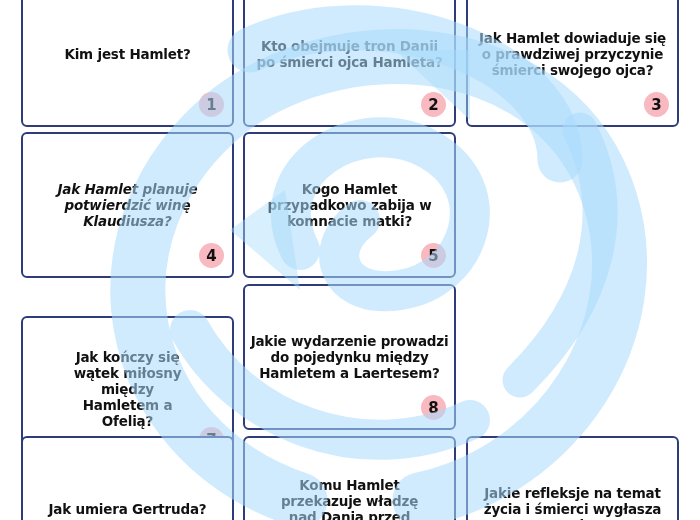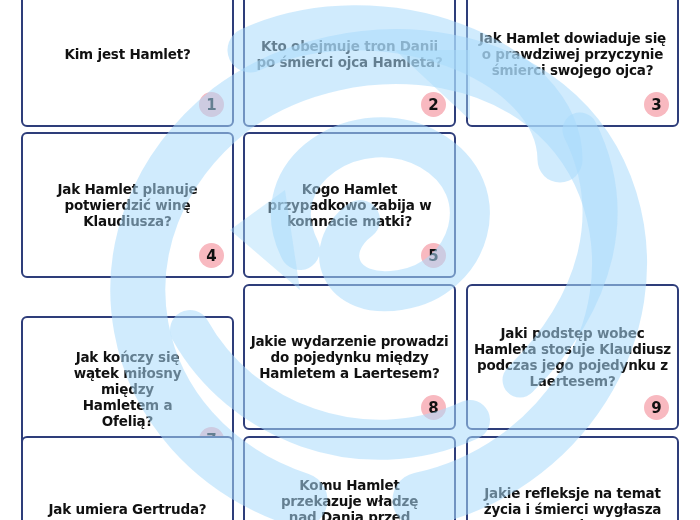--- a/index.html
+++ b/index.html
@@ -38,39 +38,35 @@
   <div class="card" style="left:243px; top:-19px;">
     <div class="q">Kto obejmuje tron Danii po śmierci ojca Hamleta?</div>
     <div class="num">2</div>
   </div>
   <div class="card" style="left:466px; top:-19px;">
     <div class="q">Jak Hamlet dowiaduje się o prawdziwej przyczynie śmierci swojego ojca?</div>
     <div class="num">3</div>
   </div>
 
   <div class="card" style="left:21px; top:132px;">
-    <div class="q" style="padding:12px 28px;">Jak Hamlet planuje potwierdzić winę Klaudiusza?</div>
+    <div class="q" style="padding:12px 28px;font-style:italic;">Jak Hamlet planuje potwierdzić winę Klaudiusza?</div>
     <div class="num">4</div>
   </div>
   <div class="card" style="left:243px; top:132px;">
     <div class="q" style="padding:4px 10px;">Kogo Hamlet przypadkowo zabija w komnacie matki?</div>
     <div class="num">5</div>
   </div>
 
   <div class="card" style="left:21px; top:284px;margin-top:32px;">
     <div class="q" style="padding:0 32px;">Jak kończy się wątek miłosny między Hamletem a Ofelią?</div>
     <div class="num">7</div>
   </div>
   <div class="card" style="left:243px; top:284px;border-radius:6px;">
     <div class="q" style="left:2px; right:2px;">Jakie wydarzenie prowadzi do pojedynku między Hamletem a Laertesem?</div>
     <div class="num">8</div>
-  </div>
-  <div class="card" style="left:466px; top:284px;">
-    <div class="q" style="left:2px; right:2px;">Jaki podstęp wobec Hamleta stosuje Klaudiusz podczas jego pojedynku z Laertesem?</div>
-    <div class="num">9</div>
   </div>
 
   <div class="card" style="left:21px; top:436px;">
     <div class="q">Jak umiera Gertruda?</div>
 
   </div>
   <div class="card" style="left:243px; top:436px;">
     <div class="q" style="padding:0 18px;">Komu Hamlet przekazuje władzę nad Danią przed śmiercią?</div>
 
   </div>

